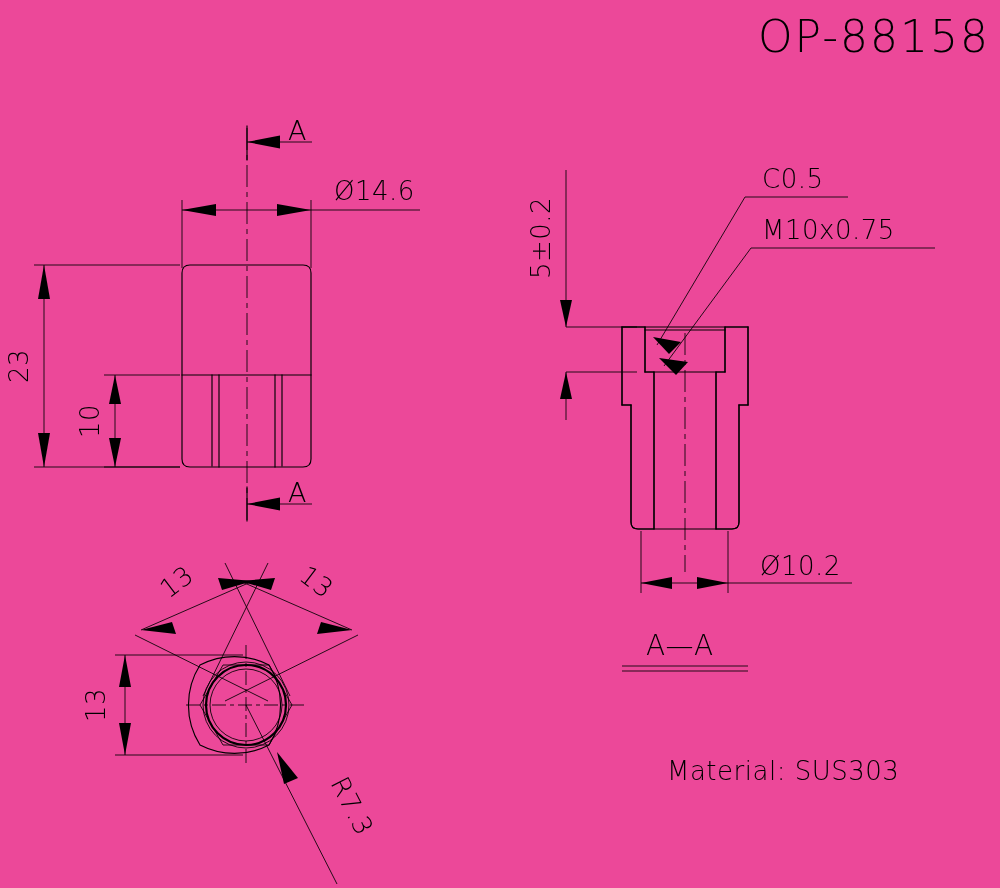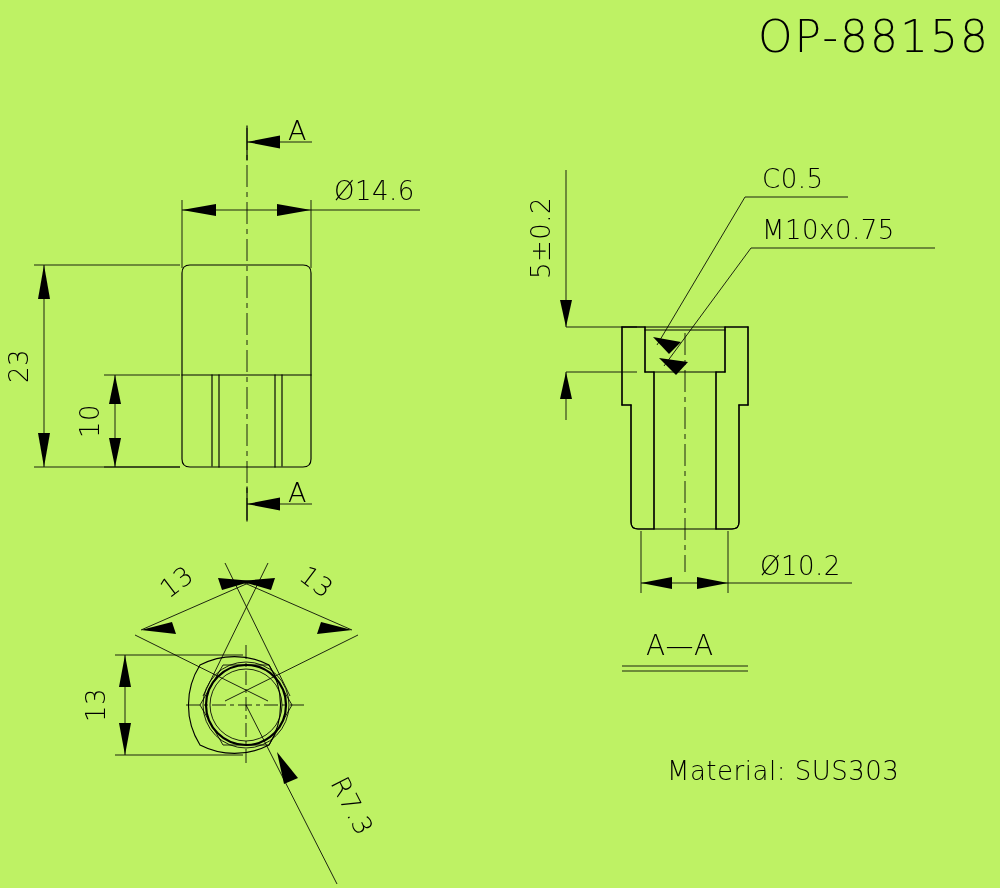--- a/index.html
+++ b/index.html
@@ -11,21 +11,21 @@
   body {
     width: 1000px;
     height: 888px;
     font-family: "DejaVu Sans", sans-serif;
     overflow: hidden;
   }
   #drawing-root {
     position: relative;
     width: 1000px;
     height: 888px;
-    background: #bef264;
+    background: #ec4899;
   }
   svg.sheet {
     display: block;
     width: 1000px;
     height: 888px;
   }
   
   .ln {
     stroke: #000000;
     stroke-width: 1.15;

